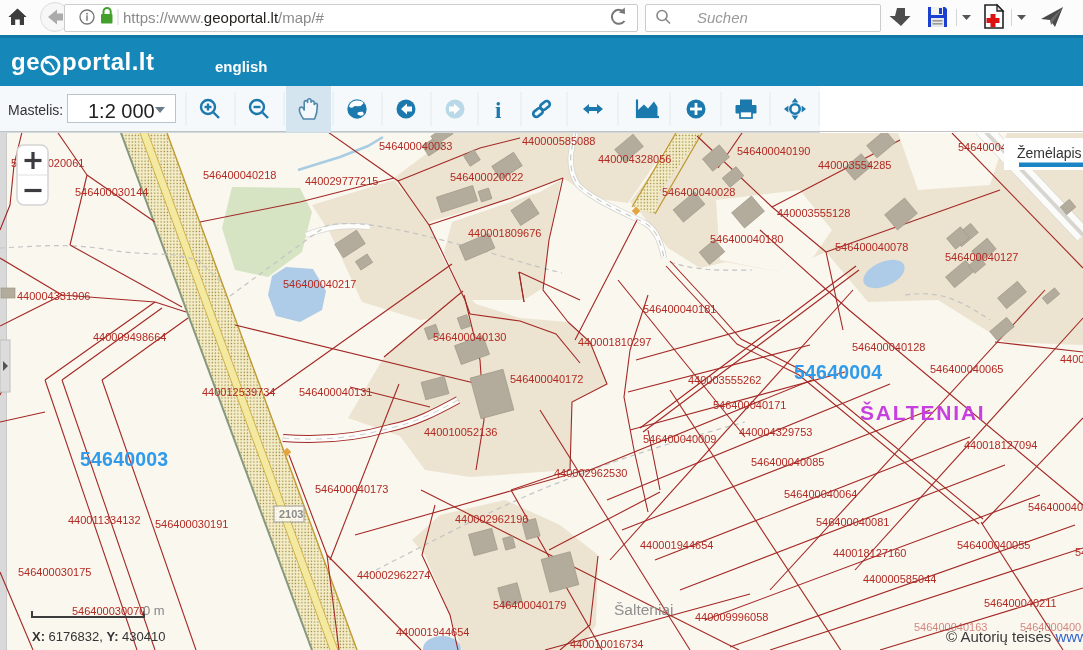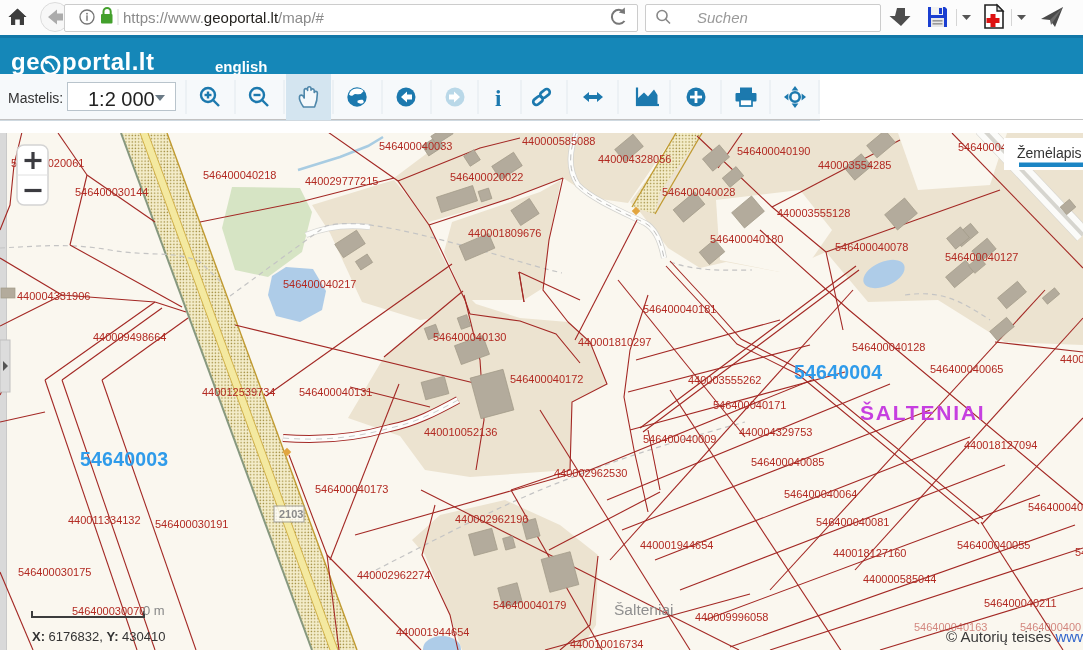--- a/index.html
+++ b/index.html
@@ -1,19 +1,19 @@
 <!DOCTYPE html>
 <html><head>
 <meta charset="utf-8">
 <style>
   html,body{margin:0;padding:0;width:1083px;height:650px;overflow:hidden;
     font-family:"Liberation Sans",sans-serif;background:#fff;}
   #chrome{position:absolute;left:0;top:0;width:1083px;height:35px;background:#fcfcfc;}
   #header{position:absolute;left:0;top:35px;width:1083px;height:51px;background:#1587b8;border-top:3px solid #1177a7;box-sizing:border-box;}
-  #toolbar{position:absolute;left:0;top:74px;width:1083px;height:47px;background:#ffffff;}
+  #toolbar{position:absolute;left:0;top:86px;width:1083px;height:47px;background:#ffffff;}
   #toolbleft{position:absolute;left:0;top:0;width:820px;height:46px;background:#f6f9fb;border-bottom:1px solid #cfd9e0;}
   #mapwrap{position:absolute;left:0;top:133px;width:1083px;height:517px;}
   .abs{position:absolute;}
 </style>
 </head>
 <body>
 <div id="chrome">
   <svg class="abs" width="1083" height="35" style="left:0;top:0">
 
     <path d="M17.5 9 L26 17 L24 17 L24 25 L19.8 25 L19.8 19.5 L15.2 19.5 L15.2 25 L11 25 L11 17 L9 17 Z" fill="#3d3d3d"></path>

